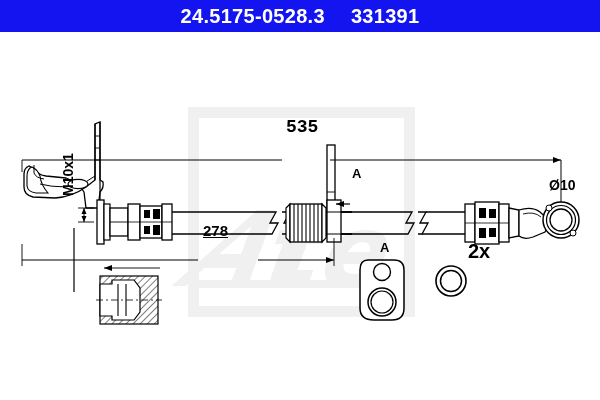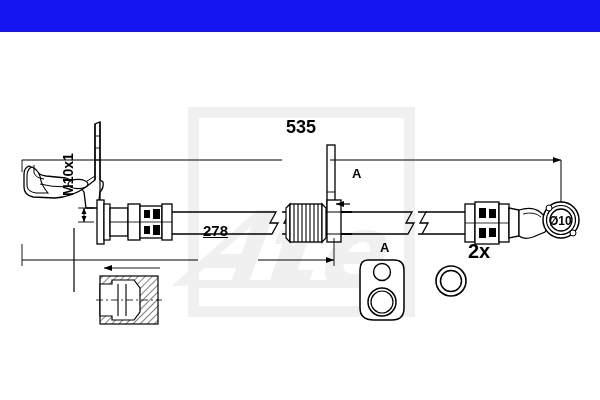--- a/index.html
+++ b/index.html
@@ -26,37 +26,41 @@
 
   
   #draw{position:absolute;left:0;top:32px;width:600px;height:368px;}
   #draw svg{display:block;}
 
   
   .dim{
     position:absolute;font-family:"Liberation Sans", sans-serif;
     font-weight:bold;color:#000;white-space:nowrap;
   }
-  .dim-535{left:286px;top:117px;font-size:18px;}
+  .dim-535{left:286px;top:117px;font-size:18px;font-family:Liberation Mono, monospace;}
   .dim-278{left:203px;top:222px;font-size:15px;text-decoration:underline;}
   .lbl-A-arrow{left:352px;top:166px;font-size:13px;}
   .lbl-A-detail{left:380px;top:240px;font-size:13px;}
   .lbl-2x{left:468px;top:240px;font-size:20px;}
-  .lbl-d10{left:549px;top:177px;font-size:12px;margin-top:37px;}
+  .lbl-d10{left:549px;top:177px;font-size:14px;}
   .lbl-m10{
     left:60px;top:196px;font-size:14px;
     transform:rotate(-90deg);transform-origin:left top;
   }
 </style>
 </head>
 <body>
 
 <div id="sheet">
 
   <div class="header-bar"></div>
+  <div class="header-inner">
+    <span class="header-text">24.5175-0528.3</span>
+    <span class="header-text">331391</span>
+  </div>
 
   <div id="draw">
   <svg width="600" height="368" viewBox="0 0 600 368" xmlns="http://www.w3.org/2000/svg">
 
     <g fill="#f0f0f0">
 
       <path d="M188,75 L415,75 L415,285 L188,285 Z
                M199,86 L404,86 L404,274 L199,274 Z" fill="#f0f0f0" fill-rule="evenodd"></path>
 
       <g transform="translate(196,176) skewX(-20)">

